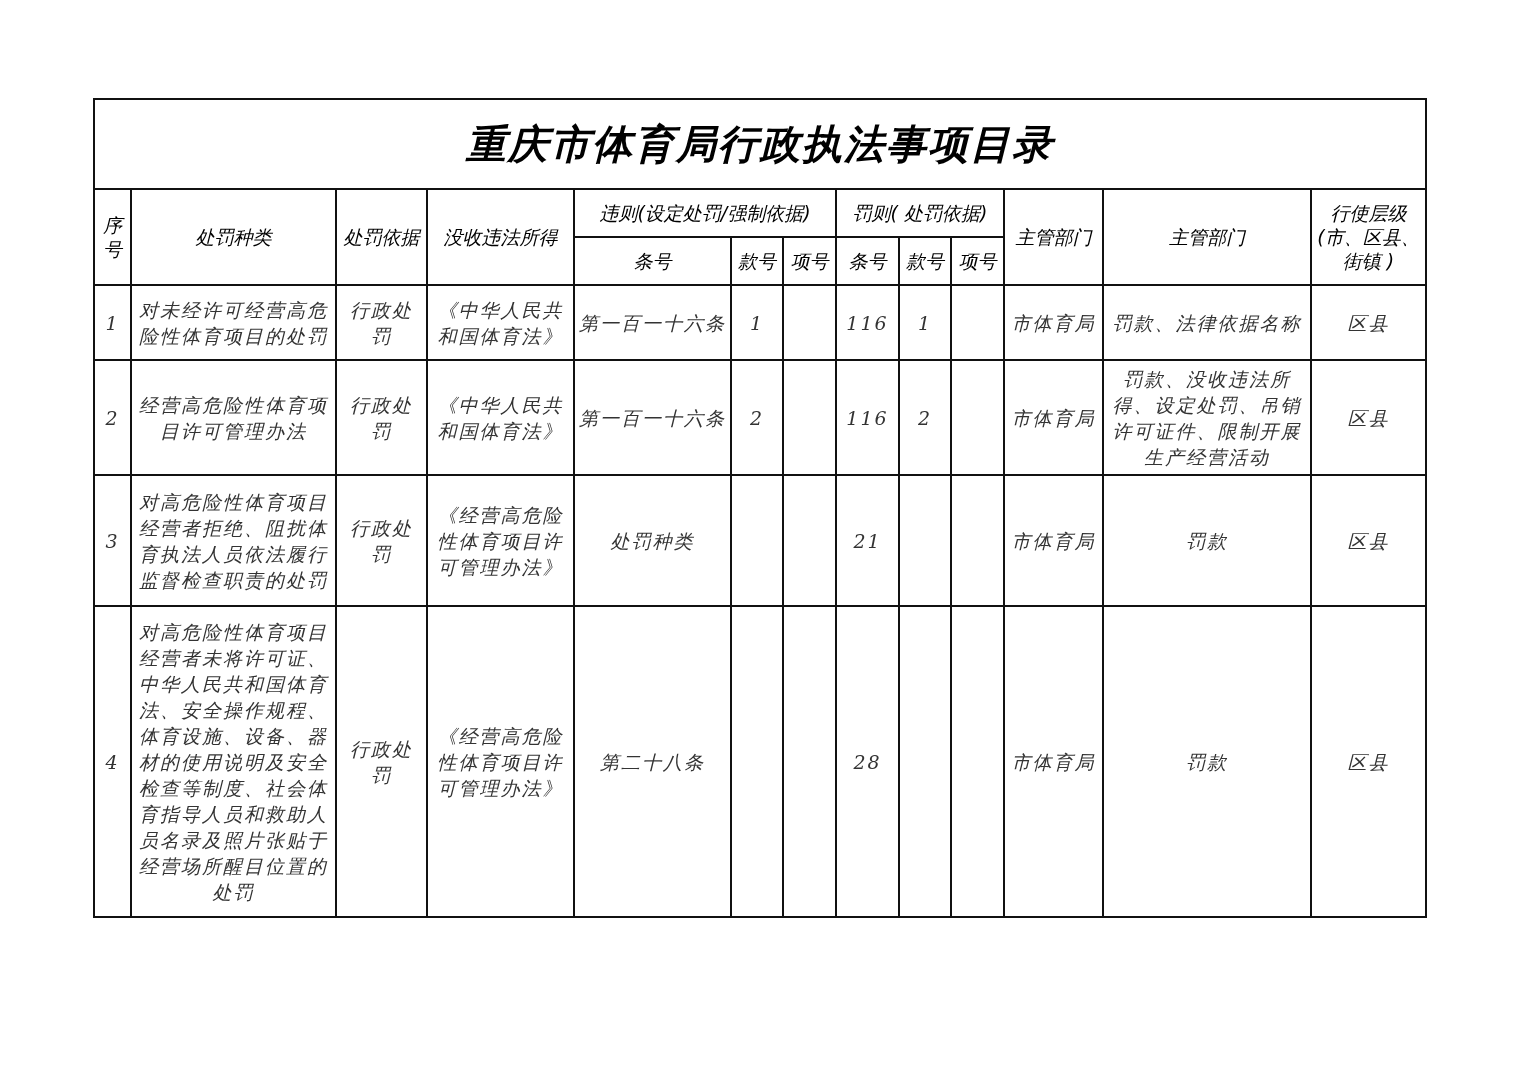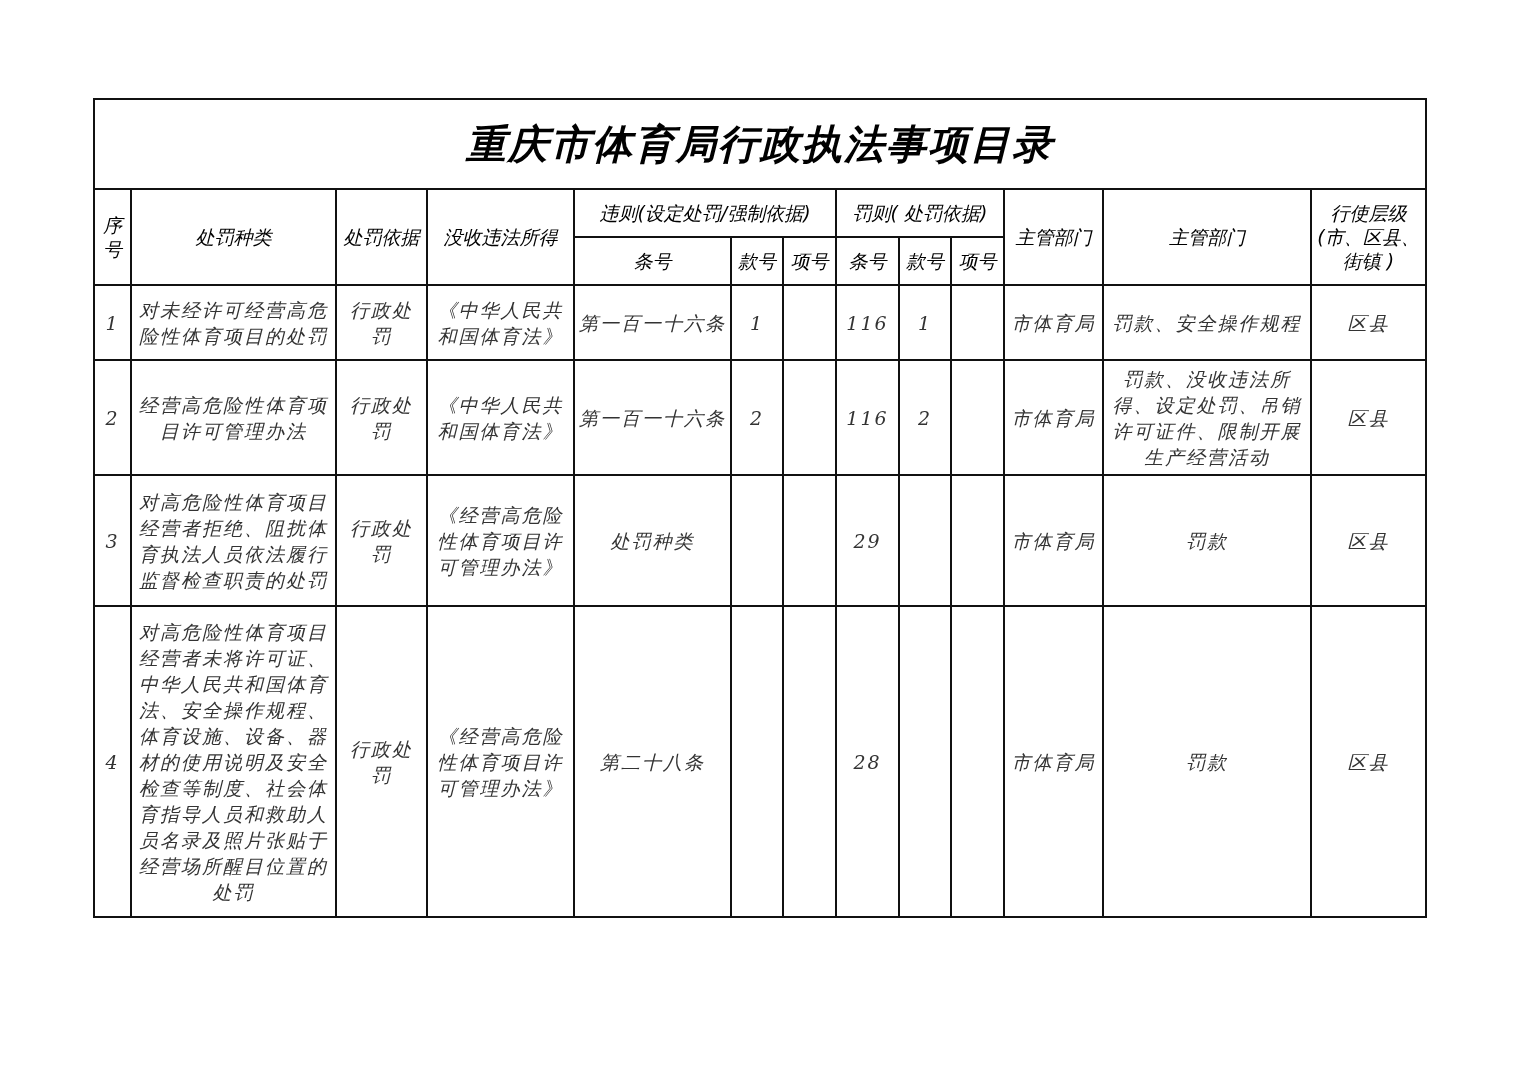--- a/index.html
+++ b/index.html
@@ -74,21 +74,21 @@
     <td class="body left">对未经许可经营高危险性体育项目的处罚</td>
     <td class="body">行政处罚</td>
     <td class="body">《中华人民共和国体育法》</td>
     <td class="body">第一百一十六条</td>
     <td class="body">1</td>
     <td class="body"></td>
     <td class="body">116</td>
     <td class="body">1</td>
     <td class="body"></td>
     <td class="body">市体育局</td>
-    <td class="body">罚款、安全操作规程</td>
+    <td class="body">罚款、法律依据名称</td>
     <td class="body">区县</td>
   </tr>
 
   <tr class="r2">
     <td class="body seq">2</td>
     <td class="body">经营高危险性体育项目许可管理办法</td>
     <td class="body">行政处罚</td>
     <td class="body">《中华人民共和国体育法》</td>
     <td class="body">第一百一十六条</td>
     <td class="body">2</td>
@@ -102,21 +102,21 @@
   </tr>
 
   <tr class="r3">
     <td class="body seq">3</td>
     <td class="body left">对高危险性体育项目经营者拒绝、阻扰体育执法人员依法履行监督检查职责的处罚</td>
     <td class="body">行政处罚</td>
     <td class="body">《经营高危险性体育项目许可管理办法》</td>
     <td class="body">处罚种类</td>
     <td class="body"></td>
     <td class="body"></td>
-    <td class="body">29</td>
+    <td class="body">21</td>
     <td class="body"></td>
     <td class="body"></td>
     <td class="body">市体育局</td>
     <td class="body">罚款</td>
     <td class="body">区县</td>
   </tr>
 
   <tr class="r4">
     <td class="body seq">4</td>
     <td class="body left">对高危险性体育项目经营者未将许可证、中华人民共和国体育法、安全操作规程、体育设施、设备、器材的使用说明及安全检查等制度、社会体育指导人员和救助人员名录及照片张贴于经营场所醒目位置的处罚</td>

